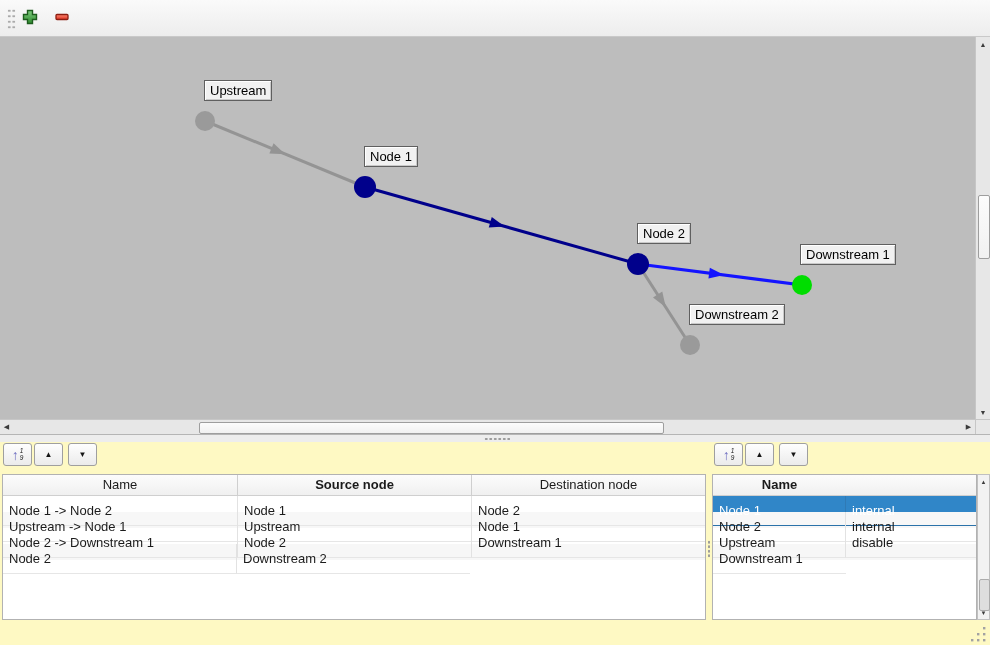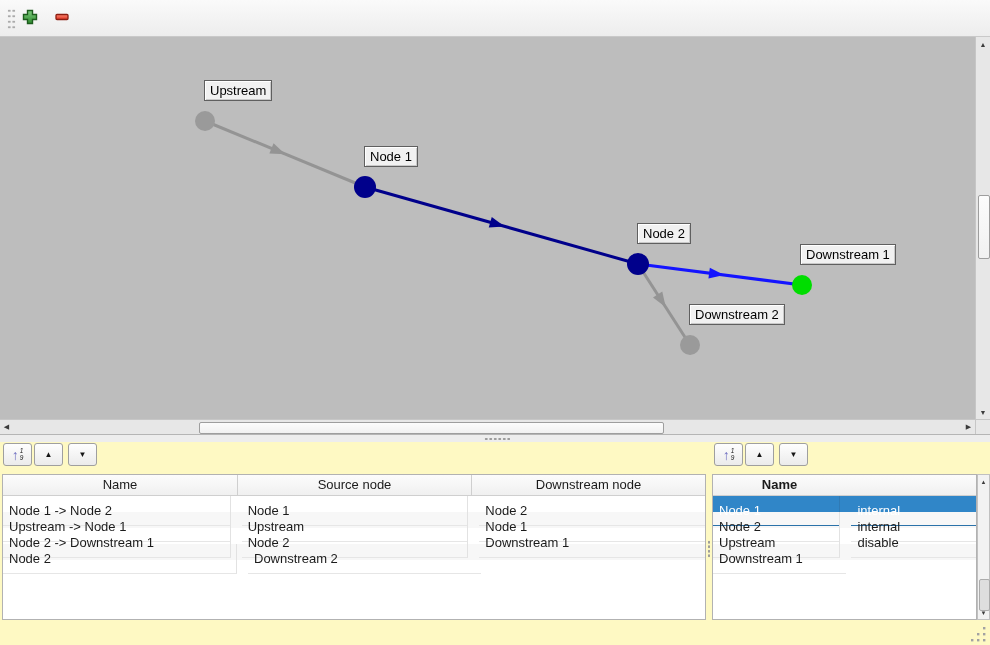--- a/index.html
+++ b/index.html
@@ -56,21 +56,21 @@
 
   
   .dtable{position:absolute;background:#ffffff;border:1px solid #b2b2b2;box-sizing:border-box;
           overflow:hidden;}
   .thead{display:flex;height:20px;background:linear-gradient(#fcfcfc,#f0f0f0);
          border-bottom:1px solid #cfcfcf;}
   .th{height:20px;line-height:20px;text-align:center;border-right:1px solid #cfcfcf;
       box-sizing:border-box;overflow:hidden;white-space:nowrap;cursor:pointer;}
   .th:last-child{border-right:none;}
   .thead.bold .th{font-weight:bold;}
-  .tr{display:flex;height:16px;cursor:pointer;gap:11px;}
+  .tr{display:flex;height:16px;cursor:pointer;}
   .tr:nth-child(even){background:#f7f7f7;}
   .td{height:30px;line-height:29px;padding-left:6px;border-right:1px solid #e2e2e2;
       border-bottom:1px solid #e6e6e6;box-sizing:border-box;overflow:hidden;white-space:nowrap;}
   .td:last-child{border-right:none;}
   .tr.selected{background:#3086c8;}
   .tr.selected .td{color:#ffffff;border-right-color:#2f7ab5;border-bottom-color:#2b72a9;}
 
   
   .rscroll{position:absolute;left:977px;top:474px;width:13px;height:146px;background:#f2f2f2;
            border:1px solid #c0c0c0;box-sizing:border-box;}
@@ -186,22 +186,22 @@
   <button class="mini-btn" style="left:745px;top:443px;">
       <span class="tri">▲</span>
     </button>
   <button class="mini-btn" style="left:779px;top:443px;">
       <span class="tri">▼</span>
     </button>
 
   <div class="dtable" id="edges-table" style="left:2px;top:474px;width:704px;height:146px;">
     <div class="thead">
         <div class="th" style="width: 235px;">Name</div>
-        <div class="th" style="width: 234px;">Source node</div>
-        <div class="th" style="width: 233px;">Downstream node</div>
+        <div class="th" style="width: 234px; font-weight: bold;">Source node</div>
+        <div class="th" style="width: 233px;">Destination node</div>
       </div>
     <div class="tbody">
         <div class="tr">
           <div class="td" style="width: 235px;">Node 1 -&gt; Node 2</div>
           <div class="td" style="width: 234px;">Node 1</div>
           <div class="td" style="width: 233px;">Node 2</div>
         </div>
         <div class="tr">
           <div class="td" style="width: 235px;">Upstream -&gt; Node 1</div>
           <div class="td" style="width: 234px;">Upstream</div>

